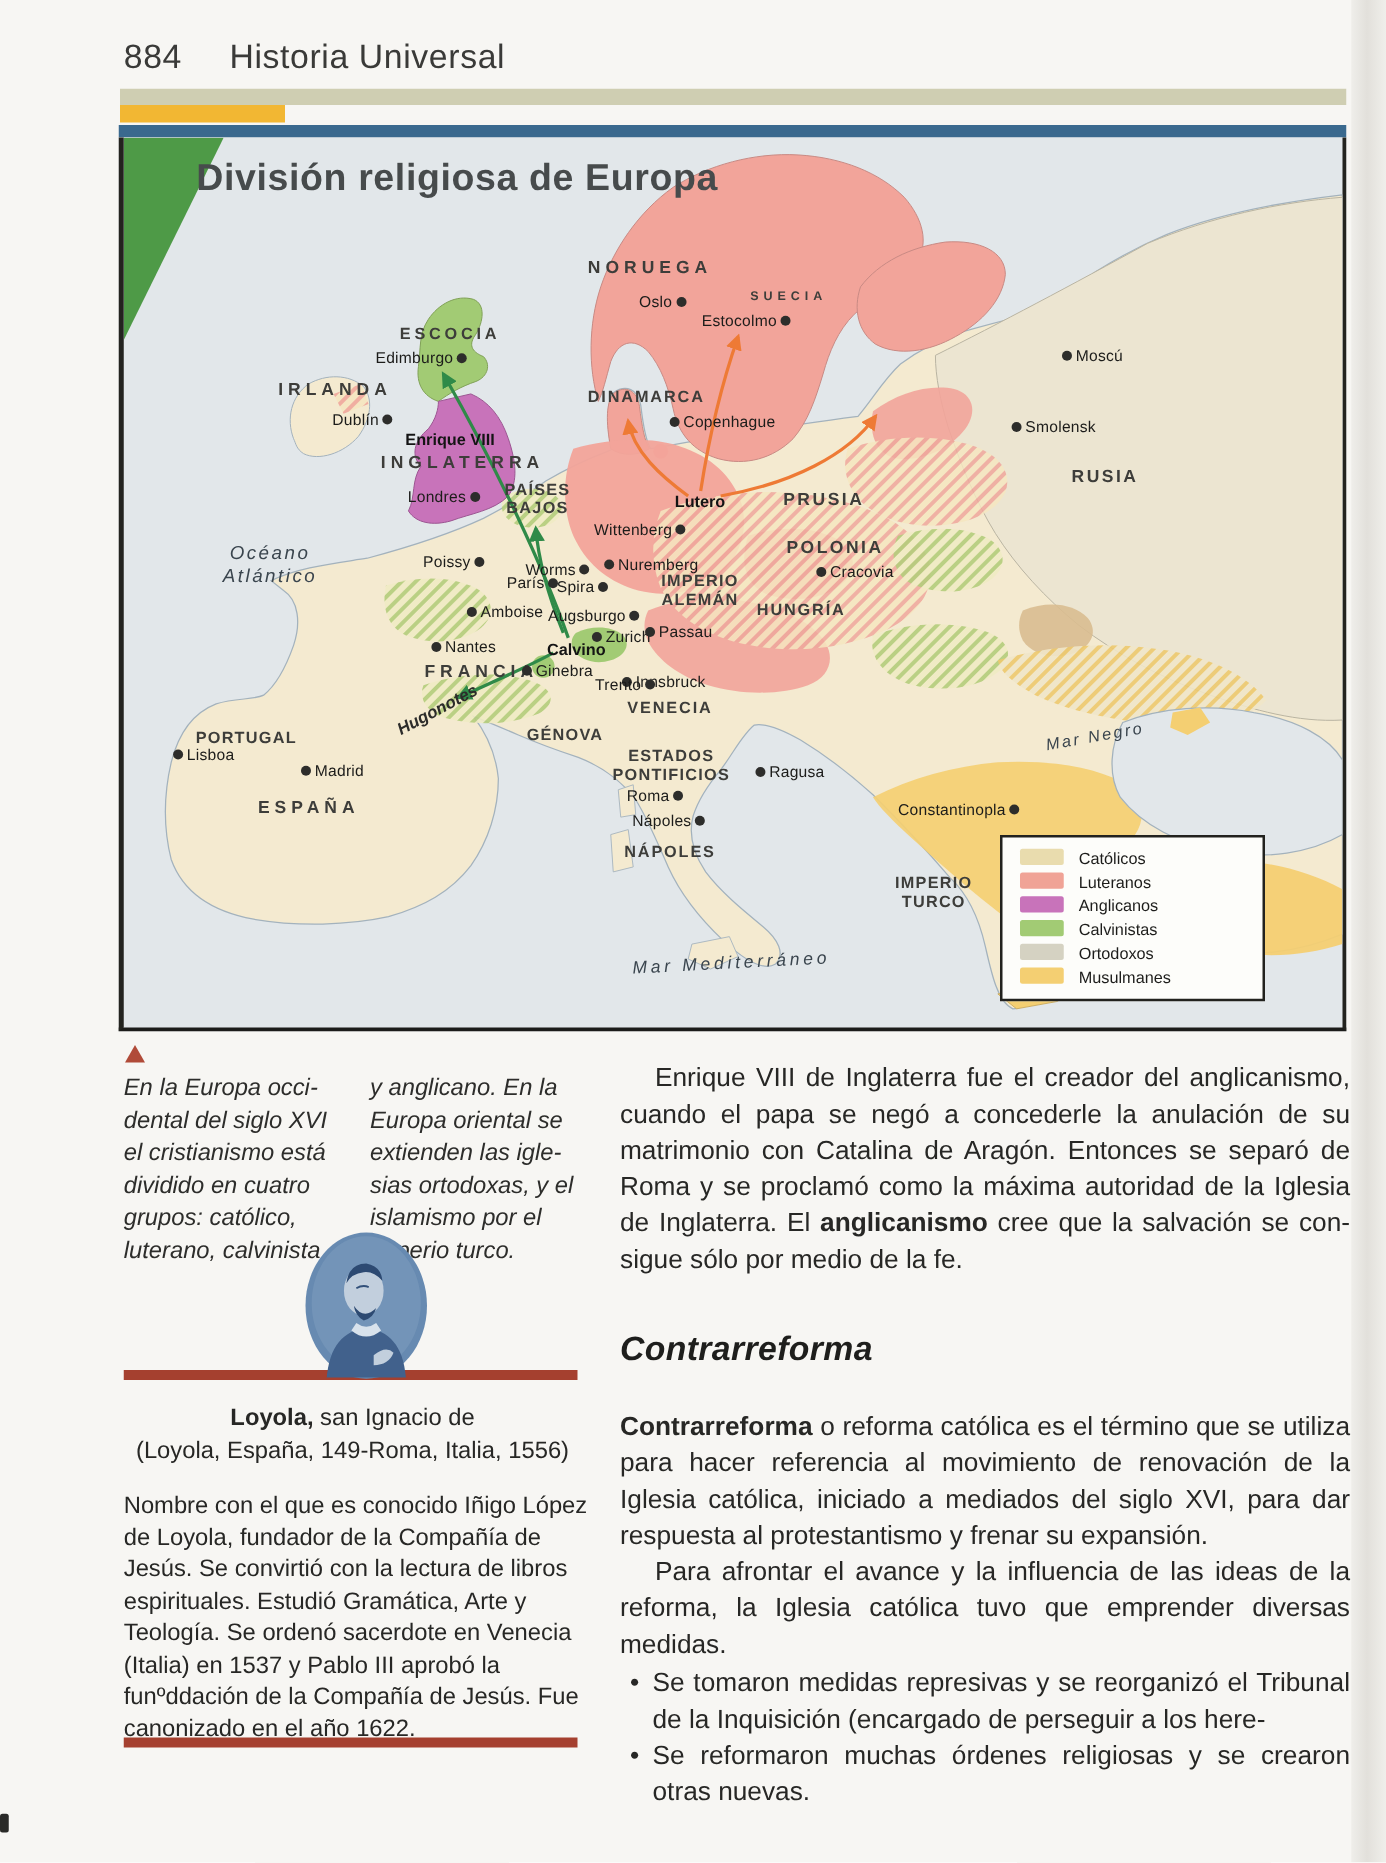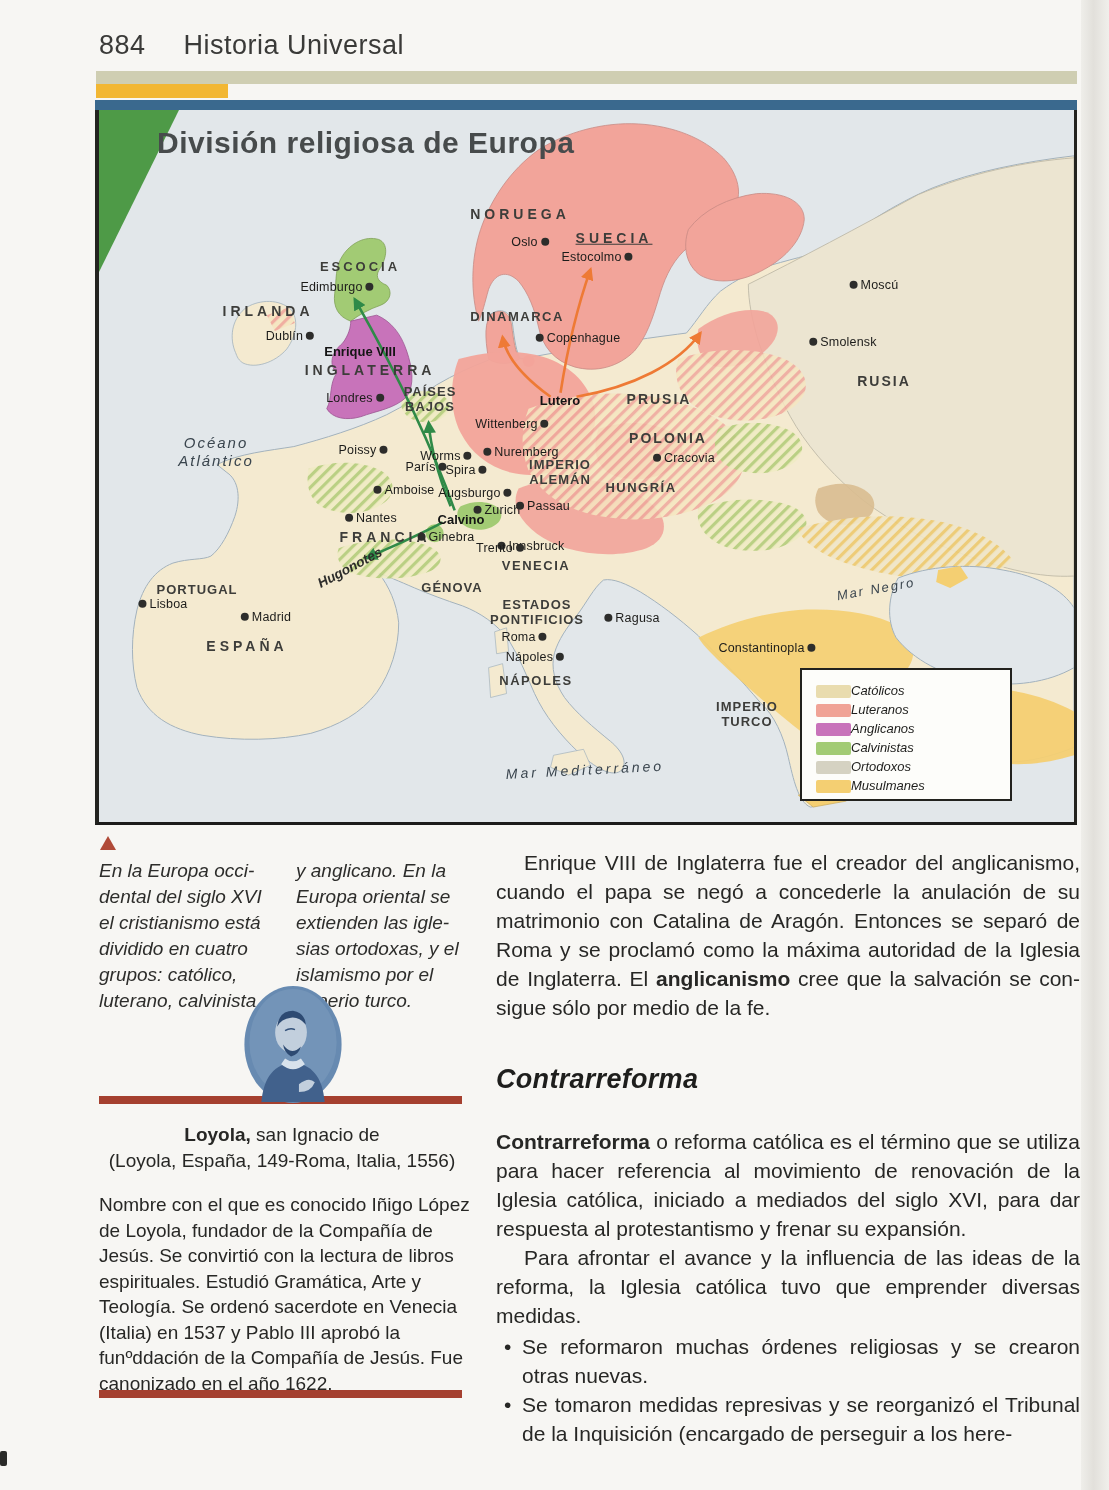--- a/index.html
+++ b/index.html
@@ -32,21 +32,21 @@
   .ml.country { font-weight:bold; color:#3d3d3a; font-size:13px; letter-spacing:2px; }
   .ml.city { font-size:12.5px; color:#1c1c1a; letter-spacing:0.2px; }
   .ml.person { font-weight:bold; font-size:13px; color:#141414; }
   .ml.sea { font-style:italic; color:#3a454e; font-size:14px; }
   .ml.move { font-weight:bold; font-style:italic; font-size:13.5px; color:#2c2c2a; }
   .ml .dot { width:8px; height:8px; border-radius:50%; background:#2d2d2b; flex:none; }
 
   
   .legend { position:absolute; left:701px; top:558px; width:212px; height:133px; background:#fdfdfa;
     border:2px solid #22221e; padding:9px 0 0 14px; z-index:8; }
-  .legend-row { display:flex; align-items:flex-end; height:19px; margin-bottom:0;font-style:italic; }
+  .legend-row { display:flex; align-items:flex-start; gap:12px; height:19px; margin-bottom:0; }
   .swatch { width:35px; height:13px; border-radius:2px; flex:none; }
   .legend-label { font-size:13px; color:#1d1d1b; }
 
   
   .cap-marker { position:absolute; left:100px; top:836px; width:0; height:0;
     border-left:8px solid transparent; border-right:8px solid transparent; border-bottom:14px solid #b04a38; }
   .caption-cols { position:absolute; left:99px; top:858px; width:372px; display:flex; gap:22px; }
   .caption-cols .col { width:175px; font-style:italic; font-size:19px; line-height:26px; color:#2d2d2b; }
 
   
@@ -158,21 +158,21 @@
       </svg>
 
       <svg style="position:absolute;left:0;top:0;z-index:6" width="80" height="162" viewBox="0 0 80 162">
         <path d="M0,0 L80,0 L0,162 Z" fill="#4e9a47"></path>
       </svg>
 
       <div class="map-title" style="z-index:7">División religiosa de Europa</div>
 
       <div style="position:absolute;left:0;top:0;width:975px;height:712px;">
           <div class="ml country" style="left: 421px; top: 104px; font-size: 14px; letter-spacing: 4px; transform: translate(-50%, -50%);"><span class="txt">NORUEGA</span></div>
-          <div class="ml country" style="left: 515px; top: 128px; font-size: 14px; letter-spacing: 4px; transform: translate(-50%, -50%); text-decoration: underline;"><span class="txt">SUECIA</span></div>
+          <div class="ml country" style="left: 532px; top: 128px; font-size: 10px; letter-spacing: 4px; transform: translate(-50%, -50%);"><span class="txt">SUECIA</span></div>
           <div class="ml country" style="left: 261px; top: 157px; font-size: 13px; letter-spacing: 3px; transform: translate(-50%, -50%); text-align: center;"><span class="txt">ESCOCIA</span></div>
           <div class="ml country" style="left: 169px; top: 201px; font-size: 14px; letter-spacing: 4px; transform: translate(-50%, -50%);"><span class="txt">IRLANDA</span></div>
           <div class="ml country" style="left: 271px; top: 260px; font-size: 14px; letter-spacing: 4px; transform: translate(-50%, -50%);"><span class="txt">INGLATERRA</span></div>
           <div class="ml country" style="left: 418px; top: 207px; font-size: 13px; letter-spacing: 1.5px; transform: translate(-50%, -50%);"><span class="txt">DINAMARCA</span></div>
           <div class="ml country" style="left: 560px; top: 289px; font-size: 14px; letter-spacing: 2px; transform: translate(-50%, -50%);"><span class="txt">PRUSIA</span></div>
           <div class="ml country" style="left: 569px; top: 328px; font-size: 14px; letter-spacing: 2px; transform: translate(-50%, -50%);"><span class="txt">POLONIA</span></div>
           <div class="ml country" style="left: 542px; top: 378px; font-size: 13px; letter-spacing: 1.5px; transform: translate(-50%, -50%);"><span class="txt">HUNGRÍA</span></div>
           <div class="ml country" style="left: 272px; top: 427px; font-size: 14px; letter-spacing: 4px; transform: translate(-50%, -50%); padding-left: 28px;"><span class="txt">FRANCIA</span></div>
           <div class="ml country" style="left: 98px; top: 480px; font-size: 13px; letter-spacing: 1px; transform: translate(-50%, -50%);"><span class="txt">PORTUGAL</span></div>
           <div class="ml country" style="left: 148px; top: 536px; font-size: 14px; letter-spacing: 4px; transform: translate(-50%, -50%);"><span class="txt">ESPAÑA</span></div>
@@ -268,22 +268,22 @@
     <div class="col">y anglicano. En la Europa oriental se extienden las igle­sias ortodoxas, y el islamismo por el Imperio turco.</div>
   </div>
 
   <div class="article">
     <p class="indent"><span>Enrique VIII de Inglaterra fue el creador del anglicanismo, cuando el papa se negó a concederle la anulación de su matrimonio con Catalina de Aragón. Entonces se separó de Roma y se proclamó como la máxima autoridad de la Iglesia de Inglaterra. El </span><b>anglicanismo</b><span> cree que la salvación se con­sigue sólo por medio de la fe.</span></p>
     <h2>Contrarreforma</h2>
     <p><b>Contrarreforma</b><span> o reforma católica es el término que se utili­za para hacer referencia al movimiento de renovación de la Iglesia católica, iniciado a mediados del siglo XVI, para dar respuesta al protestantismo y frenar su expansión.</span></p>
     <p class="indent">Para afrontar el avance y la influencia de las ideas de la reforma, la Iglesia católica tuvo que emprender diversas medidas.</p>
     <ul>
 
-    <li>Se reformaron muchas órdenes religiosas y se crearon otras nuevas.</li>
-        <li>Se tomaron medidas represivas y se reorganizó el Tribu­nal de la Inquisición (encargado de perseguir a los here-</li>
+    <li>Se tomaron medidas represivas y se reorganizó el Tribu­nal de la Inquisición (encargado de perseguir a los here-</li>
+        <li>Se reformaron muchas órdenes religiosas y se crearon otras nuevas.</li>
       </ul>
   </div>
 
   <div class="redbar" style="top:1096px"></div>
   <div class="portrait">
     <svg viewBox="0 0 100 120" width="100" height="119">
       <ellipse cx="50" cy="60" rx="49" ry="59" fill="#678ab1"></ellipse>
       <ellipse cx="50" cy="58" rx="44" ry="54" fill="#7d9cbd" opacity="0.55"></ellipse>
       <path d="M18,120 C20,92 32,80 50,78 C68,80 80,92 82,118 L18,118 Z" fill="#41618c"></path>
       <path d="M38,80 Q50,90 62,80 L58,74 Q50,80 42,74 Z" fill="#d8e2ec"></path>

